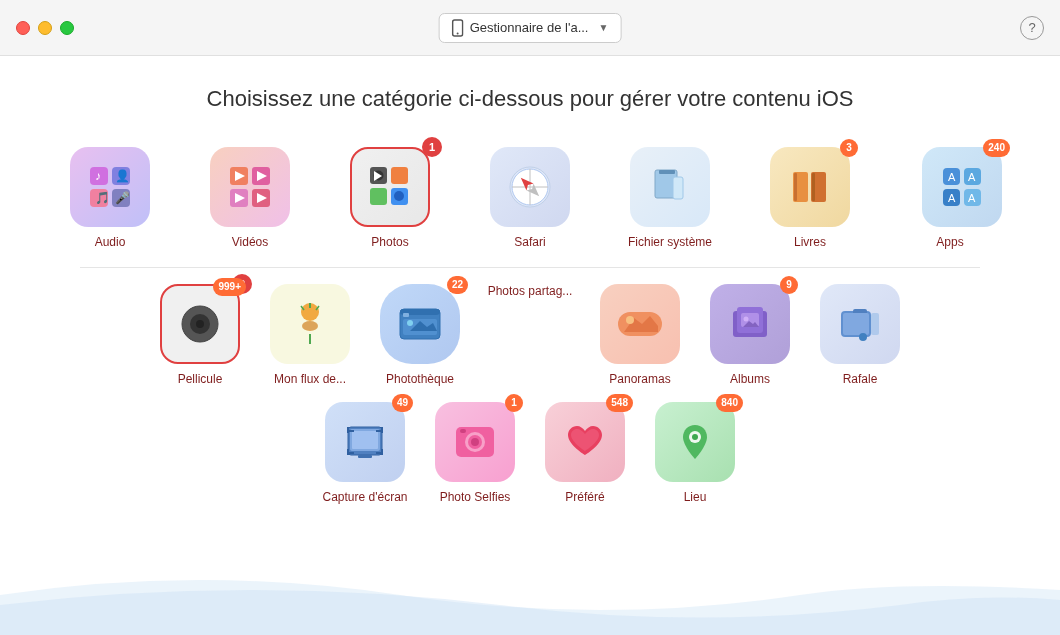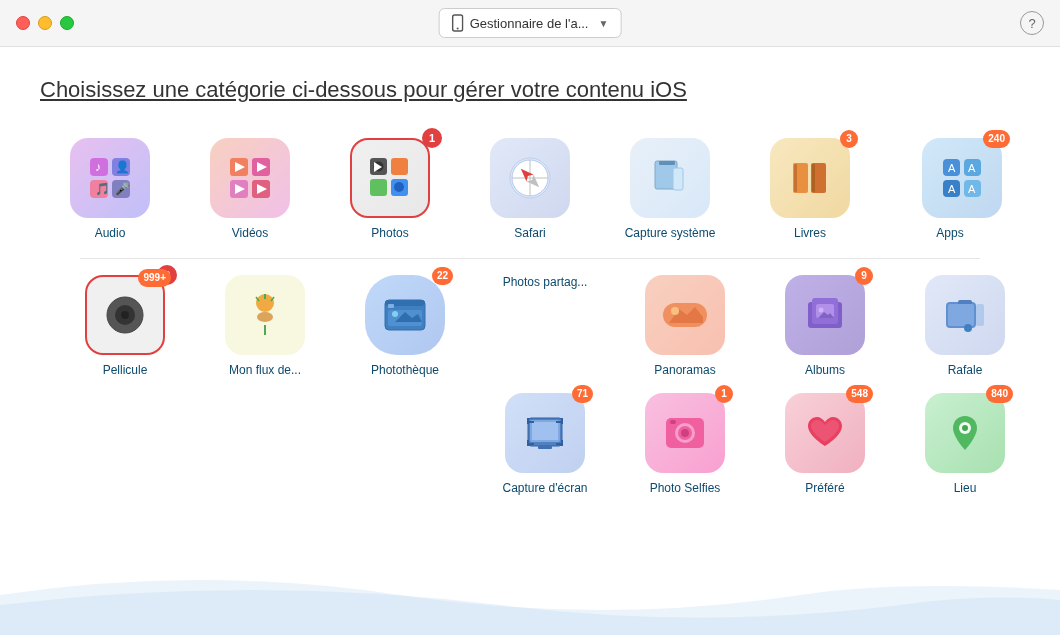--- a/index.html
+++ b/index.html
@@ -7,21 +7,21 @@
       width: 1060px;
       height: 635px;
       font-family: -apple-system, BlinkMacSystemFont, 'Helvetica Neue', Arial, sans-serif;
       background: #fff;
       overflow: hidden;
       position: relative;
     }
 
     
     .titlebar {
-      height: 47px;
+      height: 56px;
       display: flex;
       align-items: center;
       padding: 0 16px;
       background: #f5f5f5;
       border-bottom: 1px solid #e0e0e0;
       position: relative;
     }
     .window-controls {
       display: flex;
       gap: 8px;
@@ -69,40 +69,39 @@
       cursor: pointer;
     }
 
     
     .main-content {
       padding: 30px 40px 20px;
       position: relative;
     }
 
     .page-title {
+      text-align: center;
       font-size: 22px;
       color: #333;
       font-weight: 400;
       margin-bottom: 35px;
-      text-decoration: underline;
     }
 
     
     .category-grid-top {
       display: flex;
       justify-content: center;
       gap: 30px;
       margin-bottom: 18px;
     }
 
     
     .category-grid-sub {
       display: flex;
-      justify-content: flex-end;
-      gap: 30px;
+      justify-content: center;
       margin-bottom: 16px;
     }
 
     .category-item {
       display: flex;
       flex-direction: column;
       align-items: center;
       cursor: pointer;
       width: 110px;
     }
@@ -132,21 +131,21 @@
       font-weight: bold;
       border-radius: 10px;
       padding: 2px 5px;
       min-width: 18px;
       text-align: center;
       line-height: 14px;
     }
 
     .category-label {
       font-size: 12px;
-      color: #0c4a6e;
+      color: #7f1d1d;
       text-align: center;
     }
 
     
     .bg-music { background: linear-gradient(135deg, #e8c0f0 0%, #c0c0f8 100%); }
     .bg-video { background: linear-gradient(135deg, #f8d0c0 0%, #f0c0e8 100%); }
     .bg-photos { background: linear-gradient(135deg, #f0f0f0 0%, #e8e8e8 100%); border: 1px solid #ddd; }
     .bg-safari { background: linear-gradient(135deg, #e0e8f8 0%, #d0d8f0 100%); }
     .bg-files { background: linear-gradient(135deg, #e8f0f8 0%, #d8e8f8 100%); }
     .bg-books { background: linear-gradient(135deg, #f8e8c0 0%, #f0d8a0 100%); }
@@ -297,21 +296,21 @@
     </div>
 
     <div class="category-item">
       <div class="icon-wrapper bg-files">
         <svg width="50" height="50" viewBox="0 0 50 50">
           <rect x="10" y="8" width="22" height="28" rx="2" fill="#a0c8e8" stroke="#80a8c8" stroke-width="1"></rect>
           <rect x="14" y="8" width="16" height="4" rx="1" fill="#6090b8"></rect>
           <rect x="28" y="15" width="10" height="22" rx="2" fill="#d0e8f8" stroke="#a0c8e8" stroke-width="1"></rect>
         </svg>
       </div>
-      <span class="category-label">Capture système</span>
+      <span class="category-label">Fichier système</span>
     </div>
 
     <div class="category-item">
       <div class="icon-wrapper bg-books" style="position:relative;">
         <div class="badge">3</div>
         <svg width="50" height="50" viewBox="0 0 50 50">
           <rect x="8" y="10" width="15" height="30" rx="2" fill="#e89040"></rect>
           <rect x="9" y="11" width="3" height="28" rx="1" fill="#c87030"></rect>
           <rect x="26" y="10" width="15" height="30" rx="2" fill="#d07030"></rect>
           <rect x="27" y="11" width="3" height="28" rx="1" fill="#b06020"></rect>
@@ -427,21 +426,21 @@
       </div>
       <span class="category-label">Rafale</span>
     </div>
   </div>
 
   <div class="category-grid-sub">
 
 
     <div class="category-item">
       <div class="icon-wrapper bg-capture" style="position:relative;">
-        <div class="badge">71</div>
+        <div class="badge">49</div>
         <svg width="50" height="50" viewBox="0 0 50 50">
           <rect x="8" y="10" width="34" height="28" rx="3" fill="#5080c0" stroke="#3060a0" stroke-width="1"></rect>
           <rect x="10" y="12" width="30" height="22" rx="2" fill="#80a8e0"></rect>
           <rect x="12" y="14" width="26" height="18" rx="1" fill="#a0c0f0"></rect>
           <rect x="18" y="38" width="14" height="3" rx="1" fill="#4070b0"></rect>
           <line x1="8" y1="14" x2="14" y2="14" stroke="#3060a0" stroke-width="2"></line>
           <line x1="8" y1="10" x2="8" y2="16" stroke="#3060a0" stroke-width="2"></line>
           <line x1="42" y1="14" x2="36" y2="14" stroke="#3060a0" stroke-width="2"></line>
           <line x1="42" y1="10" x2="42" y2="16" stroke="#3060a0" stroke-width="2"></line>
           <line x1="8" y1="36" x2="14" y2="36" stroke="#3060a0" stroke-width="2"></line>

